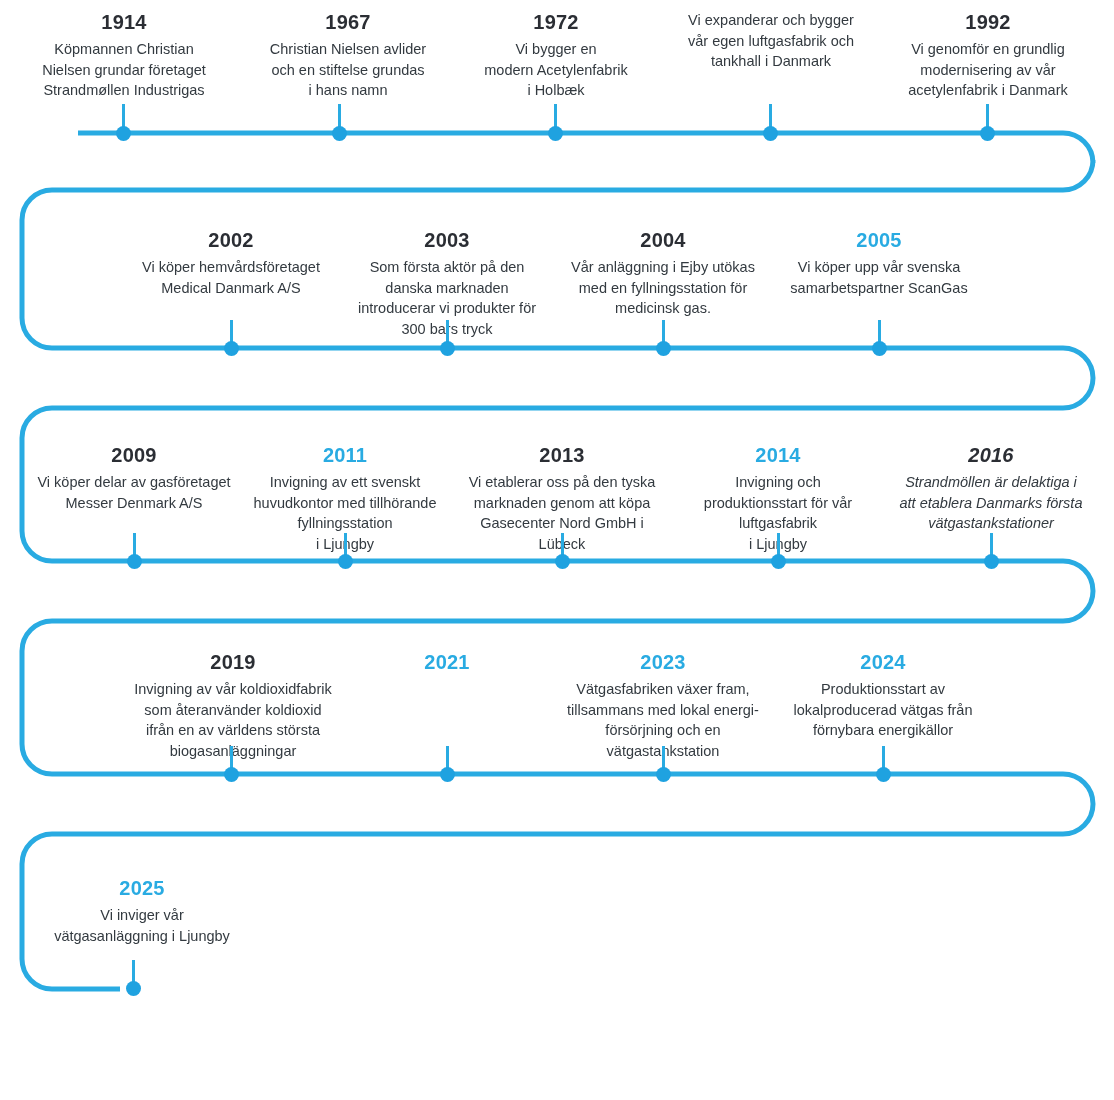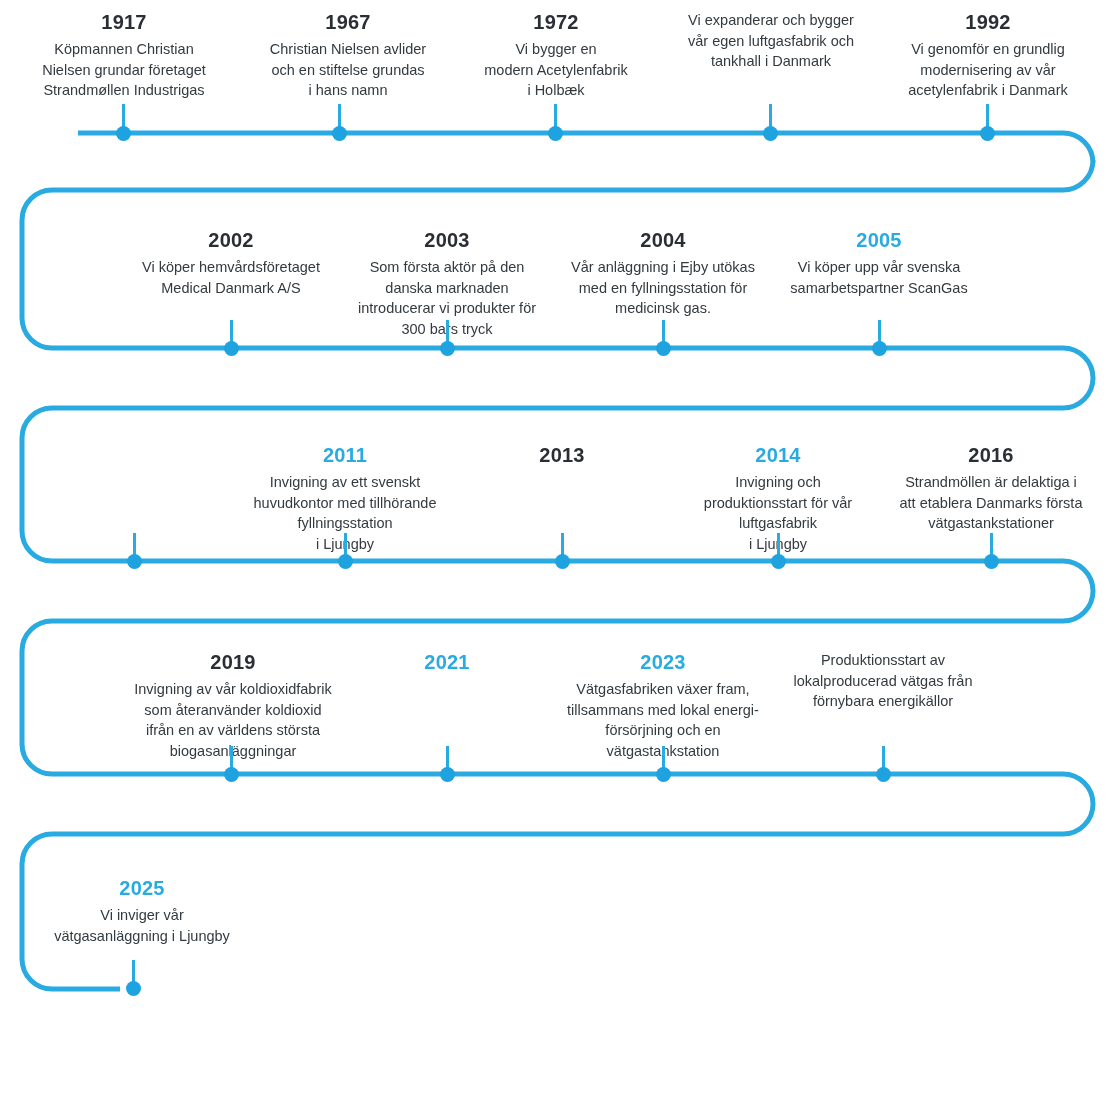--- a/index.html
+++ b/index.html
@@ -84,21 +84,21 @@
     <path d="M 1063 348 A 30 30 0 0 1 1093 378 A 30 30 0 0 1 1063 408 L 52 408 A 30 30 0 0 0 22 438 L 22 531 A 30 30 0 0 0 52 561 L 1063 561" fill="none" stroke="#29abe2" stroke-width="5" stroke-linecap="butt"></path>
 
     <path d="M 1063 561 A 30 30 0 0 1 1093 591 A 30 30 0 0 1 1063 621 L 52 621 A 30 30 0 0 0 22 651 L 22 744 A 30 30 0 0 0 52 774 L 1063 774" fill="none" stroke="#29abe2" stroke-width="5" stroke-linecap="butt"></path>
 
     <path d="M 1063 774 A 30 30 0 0 1 1093 804 A 30 30 0 0 1 1063 834 L 52 834 A 30 30 0 0 0 22 864 L 22 959 A 30 30 0 0 0 52 989 L 120 989" fill="none" stroke="#29abe2" stroke-width="5" stroke-linecap="butt"></path>
 
     <path d="M 120 989 L 1090 989" fill="none" stroke="url(#fadeRight)" stroke-width="5" stroke-linecap="butt"></path>
   </svg>
 
   <div class="milestone" style="left:8px; top:10px; width:232px;">
-    <div class="milestone-year">1917</div>
+    <div class="milestone-year">1914</div>
     <div class="milestone-desc">Köpmannen Christian
 Nielsen grundar företaget
 Strandmøllen Industrigas</div>
   </div>
   <div class="stem" style="left:122px; top:104px; height:30px;"></div>
   <div class="node-dot" style="left:116px; top:126px;"></div>
 
   <div class="milestone" style="left:232px; top:10px; width:232px;">
     <div class="milestone-year">1967</div>
     <div class="milestone-desc">Christian Nielsen avlider
@@ -162,50 +162,59 @@
   <div class="node-dot" style="left:656px; top:341px;"></div>
 
   <div class="milestone" style="left:763px; top:228px; width:232px;">
     <div class="milestone-year accent">2005</div>
     <div class="milestone-desc">Vi köper upp vår svenska
 samarbetspartner ScanGas</div>
   </div>
   <div class="stem" style="left:878px; top:320px; height:29px;"></div>
   <div class="node-dot" style="left:872px; top:341px;"></div>
 
+  <div class="milestone" style="left:18px; top:443px; width:232px;">
+    <div class="milestone-year">2009</div>
+    <div class="milestone-desc">Vi köper delar av gasföretaget
+Messer Denmark A/S</div>
+  </div>
   <div class="stem" style="left:133px; top:533px; height:29px;"></div>
   <div class="node-dot" style="left:127px; top:554px;"></div>
 
   <div class="milestone" style="left:229px; top:443px; width:232px;">
     <div class="milestone-year accent">2011</div>
     <div class="milestone-desc">Invigning av ett svenskt
 huvudkontor med tillhörande
 fyllningsstation
 i Ljungby</div>
   </div>
   <div class="stem" style="left:344px; top:533px; height:29px;"></div>
   <div class="node-dot" style="left:338px; top:554px;"></div>
 
   <div class="milestone" style="left:446px; top:443px; width:232px;">
     <div class="milestone-year">2013</div>
+    <div class="milestone-desc">Vi etablerar oss på den tyska
+marknaden genom att köpa
+Gasecenter Nord GmbH i
+Lübeck</div>
   </div>
   <div class="stem" style="left:561px; top:533px; height:29px;"></div>
   <div class="node-dot" style="left:555px; top:554px;"></div>
 
   <div class="milestone" style="left:662px; top:443px; width:232px;">
     <div class="milestone-year accent">2014</div>
     <div class="milestone-desc">Invigning och
 produktionsstart för vår
 luftgasfabrik
 i Ljungby</div>
   </div>
   <div class="stem" style="left:777px; top:533px; height:29px;"></div>
   <div class="node-dot" style="left:771px; top:554px;"></div>
 
-  <div class="milestone" style="left:875px; top:443px; width:232px;">
+  <div class="milestone" style="left:875px; top:443px; width:232px;font-style:italic;">
     <div class="milestone-year">2016</div>
     <div class="milestone-desc">Strandmöllen är delaktiga i
 att etablera Danmarks första
 vätgastankstationer</div>
   </div>
   <div class="stem" style="left:990px; top:533px; height:29px;"></div>
   <div class="node-dot" style="left:984px; top:554px;"></div>
 
   <div class="milestone" style="left:115px; top:650px; width:236px;">
     <div class="milestone-year">2019</div>
@@ -227,20 +236,21 @@
     <div class="milestone-year accent">2023</div>
     <div class="milestone-desc">Vätgasfabriken växer fram,
 tillsammans med lokal energi-
 försörjning och en
 vätgastankstation</div>
   </div>
   <div class="stem" style="left:662px; top:746px; height:29px;"></div>
   <div class="node-dot" style="left:656px; top:767px;"></div>
 
   <div class="milestone" style="left:767px; top:650px; width:232px;">
+    <div class="milestone-year accent">2024</div>
     <div class="milestone-desc">Produktionsstart av
 lokalproducerad vätgas från
 förnybara energikällor</div>
   </div>
   <div class="stem" style="left:882px; top:746px; height:29px;"></div>
   <div class="node-dot" style="left:876px; top:767px;"></div>
 
   <div class="milestone" style="left:20px; top:876px; width:232px;padding-left:12px;">
     <div class="milestone-year accent">2025</div>
     <div class="milestone-desc">Vi inviger vår

